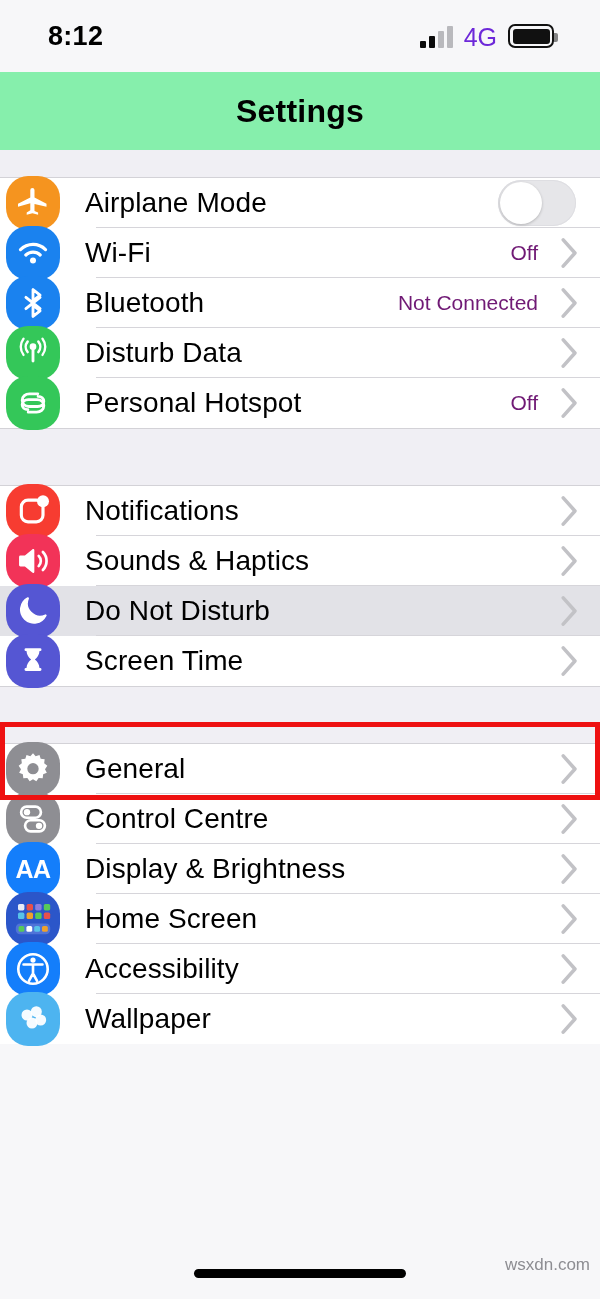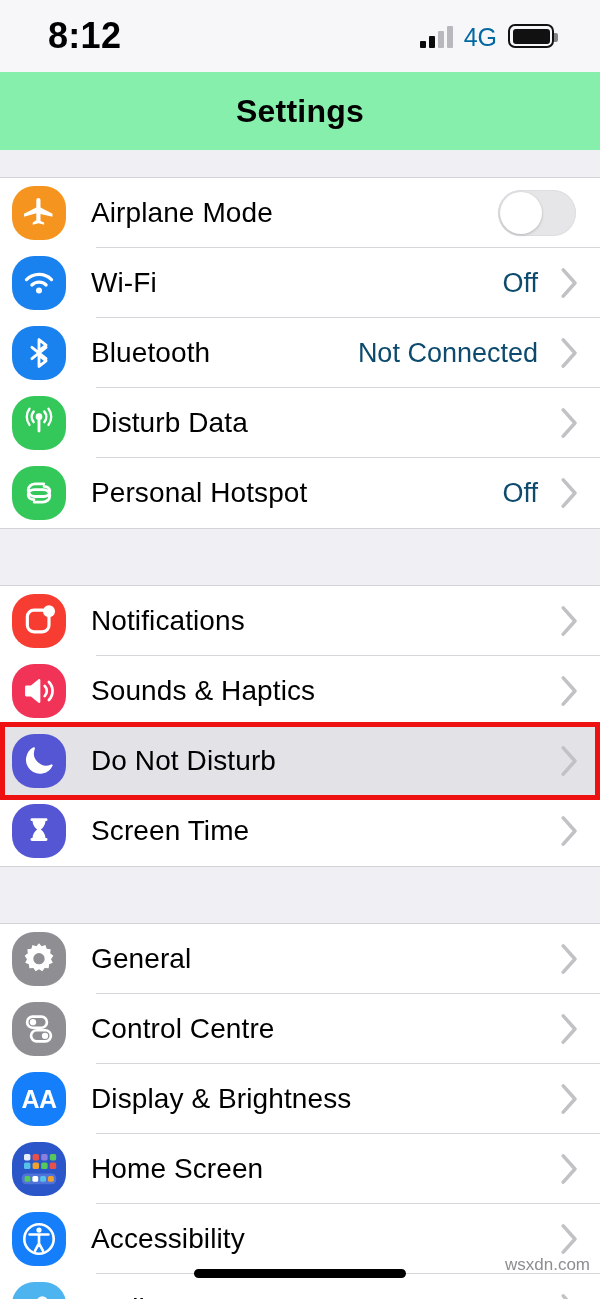--- a/index.html
+++ b/index.html
@@ -11,63 +11,63 @@
   }
   .phone { position: relative; width: 600px; height: 1299px; background: #f7f7f9; }
 
   
   .statusbar {
     height: 72px; width: 100%;
     display: flex; align-items: center; justify-content: space-between;
     padding: 0 46px 0 48px;
     background: #f7f7f9;
   }
-  .status-time { font-size: 36px; font-weight: 600; color: #000; letter-spacing: .3px; }
+  .status-time { font-size: 27px; font-weight: 600; color: #000; letter-spacing: .3px; }
   .status-right { display: flex; align-items: flex-end; gap: 11px; }
   .signal { display: flex; align-items: flex-end; gap: 3px; height: 22px; }
   .signal i { width: 6px; border-radius: 1px; display: block; background: #0b0b0b; }
   .signal i:nth-child(1) { height: 7px; }
   .signal i:nth-child(2) { height: 12px; }
   .signal i:nth-child(3) { height: 17px; background: #b9b9bd; }
   .signal i:nth-child(4) { height: 22px; background: #b9b9bd; }
-  .net-label { font-size: 25px; font-weight: 500; color: #0369a1; line-height: 22px; }
+  .net-label { font-size: 25px; font-weight: 500; color: #6d28d9; line-height: 22px; }
   .battery { position: relative; width: 46px; height: 24px; border: 2.5px solid #111; border-radius: 7px; padding: 2.5px; }
   .battery .fill { height: 100%; background: #111; border-radius: 3px; }
   .battery .cap { position: absolute; right: -6px; top: 7px; width: 4px; height: 9px; background: #111; border-radius: 0 2px 2px 0; opacity: .5; }
 
   
   .navbar {
     height: 78px; background: #86efac;
     display: flex; align-items: center; justify-content: center;
   }
   .nav-title { font-size: 32px; font-weight: 700; color: #000; letter-spacing: .2px; }
 
   
   .gap { background: #f0eff4; border-top: 1px solid #d3d2d7; border-bottom: 1px solid #d3d2d7; }
   .gap.first { height: 28px; border-top: none; }
   .gap.mid { height: 58px; }
   .group { background: #ffffff; }
   .row {
     position: relative; display: flex; align-items: center;
-    height: 70px; padding-left: 12px; background: #ffffff;
+    height: 50px; padding-left: 6px; background: #ffffff;
   }
   .row.selected { background: #e2e2e7; }
   .row .sep {
     position: absolute; left: 96px; right: 0; bottom: 0; height: 1px; background: #d6d5da;
   }
   .icon {
     width: 54px; height: 54px; border-radius: 22px; flex: 0 0 54px;
     display: flex; align-items: center; justify-content: center;
     overflow: hidden;
   }
   .label {
     flex: 1; margin-left: 25px; font-size: 28px; color: #000; letter-spacing: .1px;
     white-space: nowrap;
   }
-  .value { font-size: 27px; color: #0c4a6e; margin-right: 14px; white-space: nowrap; }
+  .value { font-size: 21px; color: #701a75; margin-right: 14px; white-space: nowrap; }
   .chev { width: 34px; margin-right: 14px; display: flex; align-items: center; justify-content: center; }
   .chev svg { display: block; }
 
   
   .toggle { width: 78px; height: 46px; border-radius: 23px; background: #e6e6e9; position: relative; margin-right: 24px; box-shadow: inset 0 0 0 1px #dedee2; }
   .toggle .knob { position: absolute; top: 2px; left: 2px; width: 42px; height: 42px; border-radius: 50%; background: #fff; box-shadow: 0 1px 3px rgba(0,0,0,.22); }
 
   
   .highlight-box {
     position: absolute; left: 0; width: 600px;

